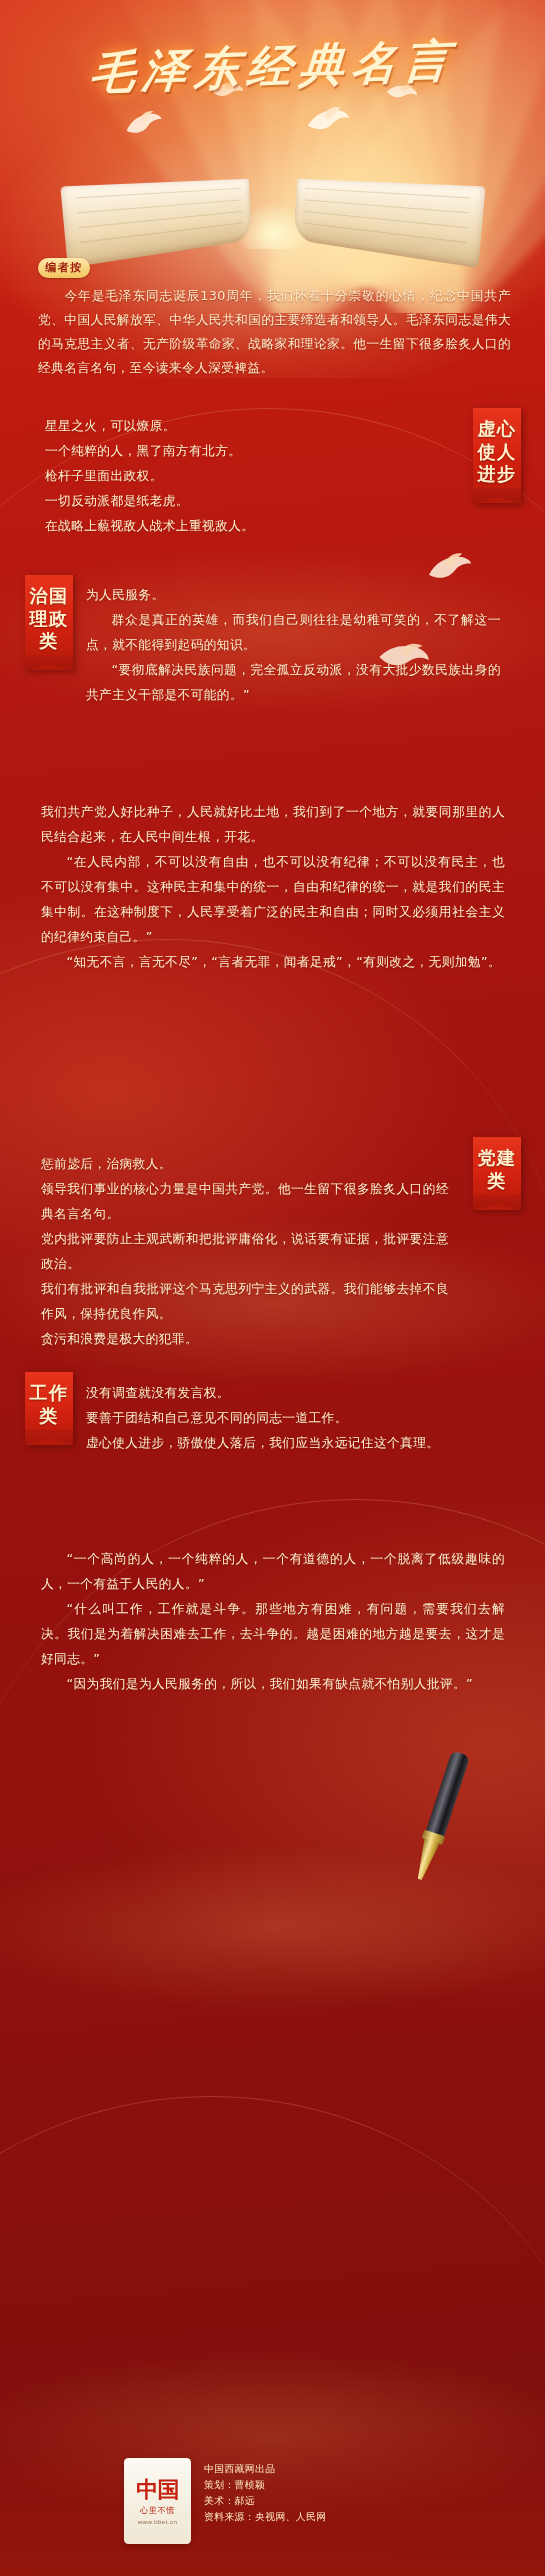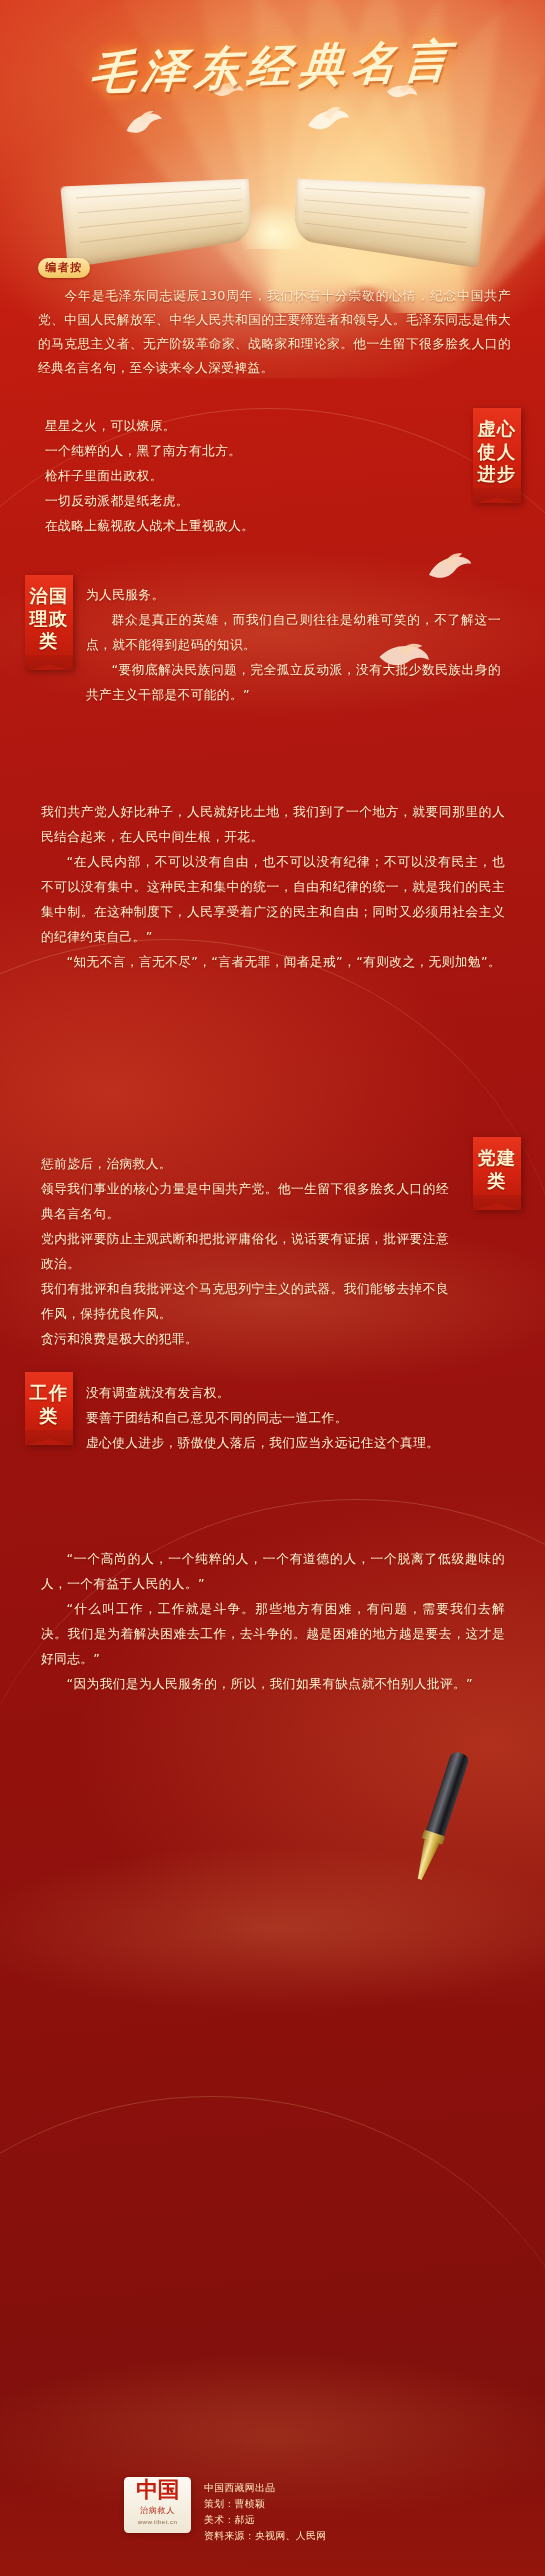--- a/index.html
+++ b/index.html
@@ -171,23 +171,23 @@
   .quotes p.ind { text-indent: 25.5px; }
   
   .footer {
     position: absolute; left: 0; bottom: 0; width: 546px; height: 182px;
     background: linear-gradient(to bottom, rgba(130,15,10,0) 0%, rgba(150,20,12,0.25) 30%, rgba(170,28,14,0.5) 100%);
   }
   .footer-inner {
     position: absolute; left: 124px; bottom: 32px; display: flex; align-items: flex-start; gap: 13px;
   }
   .logo {
-    width: 67px; height: 56px; border-radius: 4.4px;
+    width: 67px; height: 86px; border-radius: 4.4px;
     background: linear-gradient(to bottom, #fdfaf3, #efe6d3);
-    display: flex; flex-direction: column; align-items: center; 
+    display: flex; flex-direction: column; align-items: center; justify-content: center;
     box-shadow: 0 1.5px 5.8px rgba(80,10,0,.45);
   }
   .logo .mark {
     font-family: "DejaVu Serif", serif;
     font-size: 22px; font-weight: bold; color: #c4200f; line-height: 25px;
     letter-spacing: -0.7px;
   }
   .logo .name { font-size: 8px; color: #b4200f; margin-top: 2.9px; letter-spacing: 0.7px; }
   .logo .url { font-size: 6.2px; color: #8d6a4a; margin-top: 1.5px; letter-spacing: 0.4px; }
   .credits { color: #ffe9c4; font-size: 9.8px; line-height: 16px; letter-spacing: 0.4px; padding-top: 2.9px; }
@@ -328,21 +328,21 @@
   <div class="pen">
     <div class="barrel"></div>
     <div class="ring"></div>
     <div class="nib"></div>
   </div>
 
   <div class="footer">
     <div class="footer-inner">
       <div class="logo">
         <div class="mark">中国</div>
-        <div class="name">治病救人</div>
+        <div class="name">心里不慌</div>
         <div class="url">www.tibet.cn</div>
       </div>
       <div class="credits">
         <div>中国西藏网出品</div>
         <div>策划：曹桢颖</div>
         <div>美术：郝远</div>
         <div>资料来源：央视网、人民网</div>
       </div>
     </div>
   </div>

